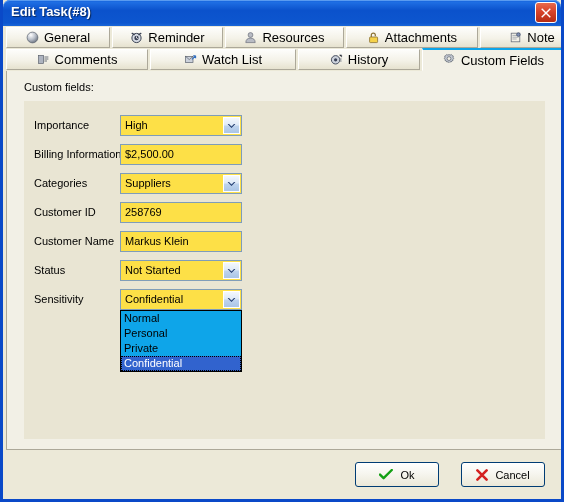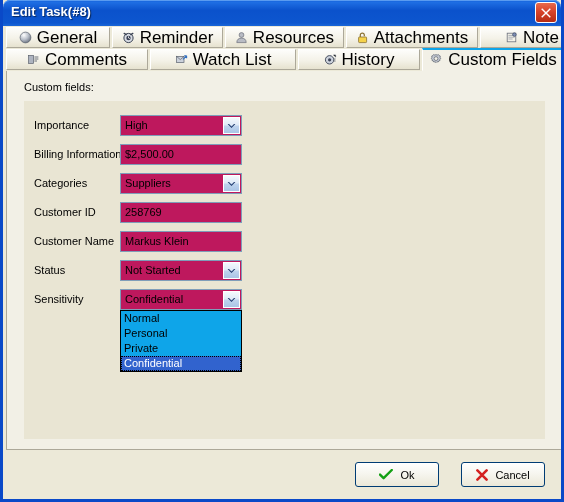--- a/index.html
+++ b/index.html
@@ -87,21 +87,21 @@
     box-sizing: border-box;
     background: linear-gradient(to bottom, #fdfdfb 0%, #f4f2e8 55%, #e6e2cf 100%);
     border: 1px solid #aca899;
     border-top-color: #ffffff;
     border-left-color: #ffffff;
     display: flex;
     align-items: center;
     justify-content: center;
     gap: 5px;
     color: #000000;
-    font-size: 17px;
+    font-size: 13px;
     white-space: nowrap;
     cursor: pointer;
     overflow: hidden;
   }
   .tab.selected {
     background: #f2f0e6;
     border-top: 2px solid #0ea5e9;
     border-bottom: 1px solid #f2f0e6;
     z-index: 5;
     height: 23px;
@@ -154,21 +154,21 @@
     font-size: 11px;
     white-space: nowrap;
   }
   .field-control {
     position: absolute;
     left: 96px;
     top: 0;
     width: 122px;
     height: 21px;
     box-sizing: border-box;
-    background: #be185d;
+    background: #fde047;
     border: 1px solid #7f9db9;
   }
   .field-control .value {
     position: absolute;
     left: 4px;
     top: 3px;
     color: #000000;
     font-size: 11px;
     white-space: nowrap;
   }

